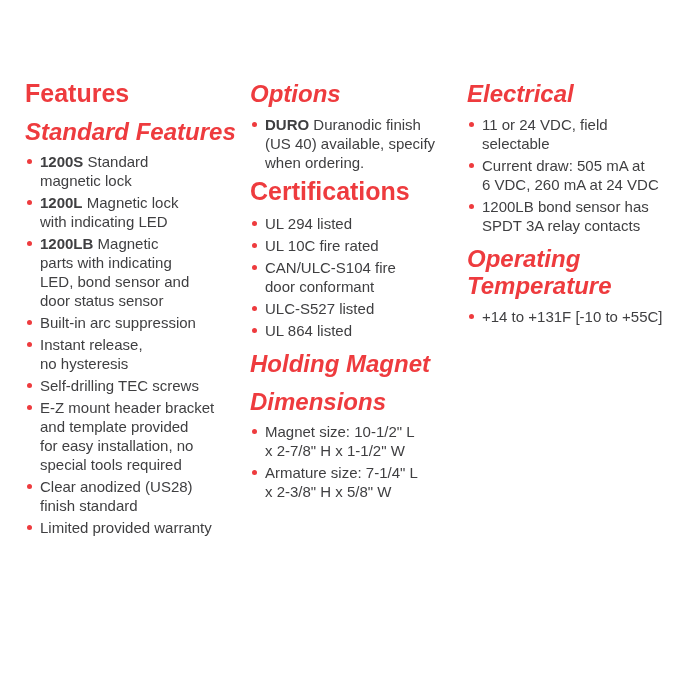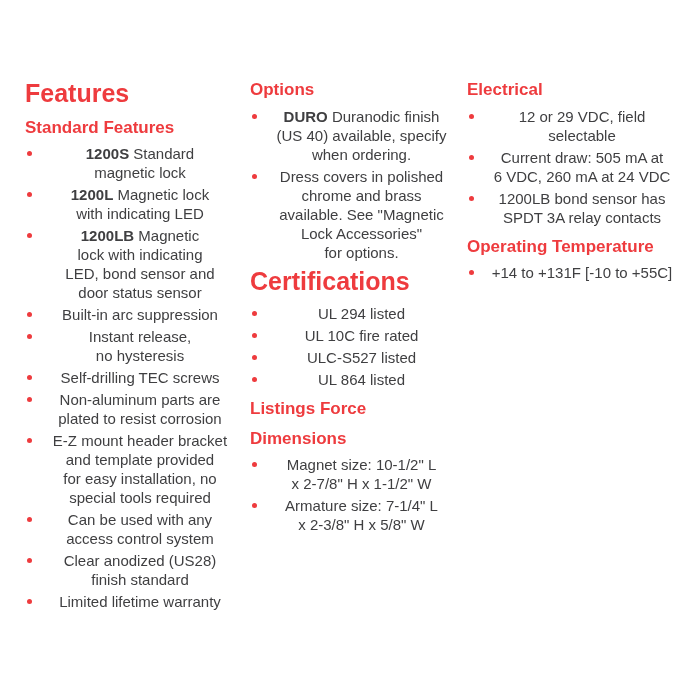--- a/index.html
+++ b/index.html
@@ -19,24 +19,24 @@
   .col { position: absolute; top: 80px; }
   #col1 { left: 25px;  width: 215px; }
   #col2 { left: 250px; width: 208px; }
   #col3 { left: 467px; width: 215px; }
   .col > :first-child { margin-top: 0; }
   .h1 {
     font-size: 25px; line-height: 1.1; font-weight: bold;
     color: var(--accent); margin: 6px 0 9px 0;
   }
   .h2 {
-    font-size: 17px; line-height: 1.15; font-weight: bold;
-    color: var(--accent); margin: 10px 0 7px 0;
+    font-size: 24px; line-height: 1.15; font-weight: bold;
+    color: var(--accent); margin: 10px 0 7px 0; font-style: italic;
   }
-  ul.bullets { list-style: none; margin: 0 0 2px 0; padding: 0; text-align: center; }
+  ul.bullets { list-style: none; margin: 0 0 2px 0; padding: 0; }
   ul.bullets li {
     position: relative;
     padding-left: 15px;
     margin: 0 0 3px 0;
     font-size: 15px;
     line-height: 19px;
     color: var(--text);
     white-space: pre-line;
   }
   ul.bullets li::before {
@@ -56,78 +56,71 @@
 
   <div class="col" id="col1">
     <div class="h1">Features</div>
     <div class="h2">Standard Features</div>
     <ul class="bullets">
       <li><span class="b">1200S</span><span> Standard
 magnetic lock</span></li>
       <li><span class="b">1200L</span><span> Magnetic lock
 with indicating LED</span></li>
       <li><span class="b">1200LB</span><span> Magnetic
-lock with indicating
+parts with indicating
 LED, bond sensor and
 door status sensor</span></li>
       <li><span class="b"></span><span>Built-in arc suppression</span></li>
       <li><span class="b"></span><span>Instant release,
 no hysteresis</span></li>
       <li><span class="b"></span><span>Self-drilling TEC screws</span></li>
-      <li><span class="b"></span><span>Non-aluminum parts are
-plated to resist corrosion</span></li>
       <li><span class="b"></span><span>E-Z mount header bracket
 and template provided
 for easy installation, no
 special tools required</span></li>
-      <li><span class="b"></span><span>Can be used with any
-access control system</span></li>
       <li><span class="b"></span><span>Clear anodized (US28)
 finish standard</span></li>
-      <li><span class="b"></span><span>Limited lifetime warranty</span></li>
+      <li><span class="b"></span><span>Limited provided warranty</span></li>
     </ul>
   </div>
 
   <div class="col" id="col2">
     <div class="h2">Options</div>
     <ul class="bullets">
       <li><span class="b">DURO</span><span> Duranodic finish
 (US 40) available, specify
 when ordering.</span></li>
-      <li><span class="b"></span><span>Dress covers in polished
-chrome and brass
-available. See "Magnetic
-Lock Accessories"
-for options.</span></li>
     </ul>
 
     <div class="h1">Certifications</div>
 
     <ul class="bullets">
       <li><span>UL 294 listed</span></li>
       <li><span>UL 10C fire rated</span></li>
+      <li><span>CAN/ULC-S104 fire
+door conformant</span></li>
       <li><span>ULC-S527 listed</span></li>
       <li><span>UL 864 listed</span></li>
     </ul>
 
-    <div class="h2">Listings Force</div>
+    <div class="h2">Holding Magnet</div>
 
     <div class="h2">Dimensions</div>
     <ul class="bullets">
       <li><span>Magnet size: 10-1/2" L
 x 2-7/8" H x 1-1/2" W</span></li>
       <li><span>Armature size: 7-1/4" L
 x 2-3/8" H x 5/8" W</span></li>
     </ul>
   </div>
 
   <div class="col" id="col3">
     <div class="h2">Electrical</div>
     <ul class="bullets">
-      <li><span>12 or 29 VDC, field
+      <li><span>11 or 24 VDC, field
 selectable</span></li>
       <li><span>Current draw: 505 mA at
 6 VDC, 260 mA at 24 VDC</span></li>
       <li><span>1200LB bond sensor has
 SPDT 3A relay contacts</span></li>
     </ul>
 
     <div class="h2">Operating Temperature</div>
     <ul class="bullets">
       <li><span>+14 to +131F [-10 to +55C]</span></li>

